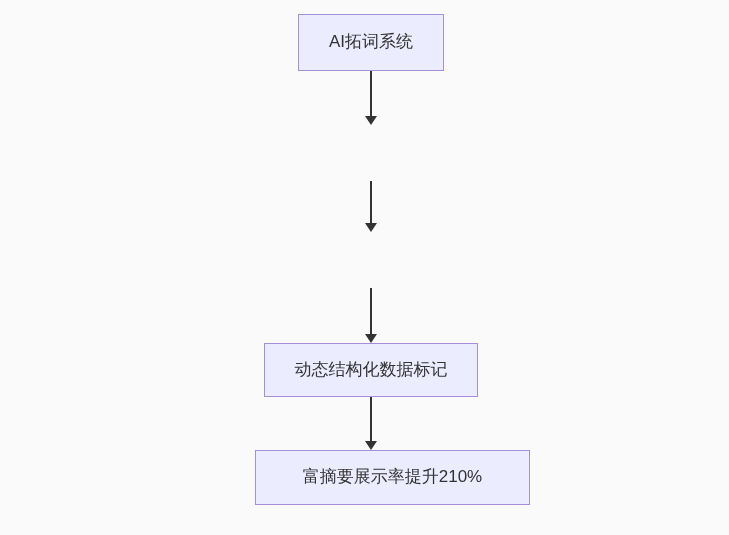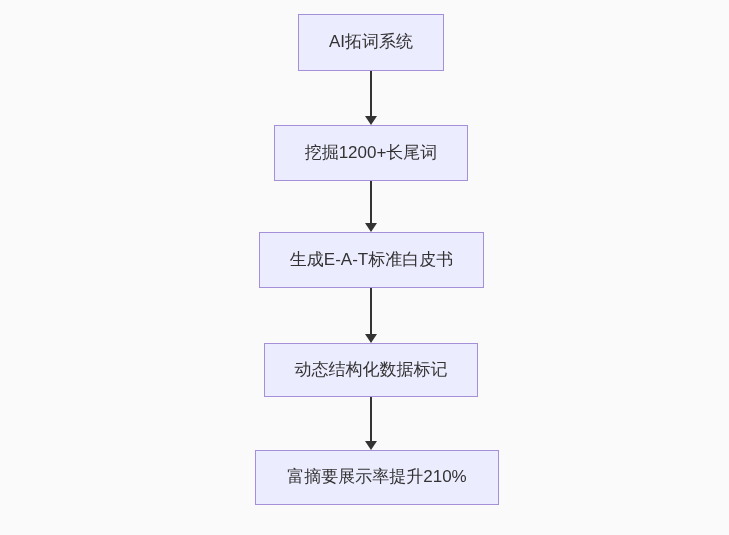--- a/index.html
+++ b/index.html
@@ -29,21 +29,21 @@
     display: flex;
     align-items: center;
     justify-content: center;
     text-align: center;
     line-height: 1.2;
   }
   .n1 { left: 298px; top: 14px;  width: 146px; height: 57px; }
   .n2 { left: 274px; top: 125px; width: 194px; height: 56px; }
   .n3 { left: 259px; top: 232px; width: 225px; height: 56px; }
   .n4 { left: 264px; top: 343px; width: 214px; height: 54px; justify-content: center; }
-  .n5 { left: 255px; top: 450px; width: 244px; height: 55px; }
+  .n5 { left: 255px; top: 450px; width: 275px; height: 55px; }
 
   .arrow {
     position: absolute;
     left: 364px;
     width: 14px;
   }
   .a1 { top: 71px;  height: 54px; }
   .a2 { top: 181px; height: 51px; }
   .a3 { top: 288px; height: 55px; }
   .a4 { top: 397px; height: 53px; }
@@ -76,32 +76,26 @@
 
   <div class="node n1">
     <span>AI拓词系统</span>
   </div>
 
   <div class="arrow a1">
     <div class="shaft"></div>
     <div class="head"></div>
   </div>
 
-  <div class="node n2">
-    <span>挖掘1200+长尾词</span>
-  </div>
 
   <div class="arrow a2">
     <div class="shaft"></div>
     <div class="head"></div>
   </div>
 
-  <div class="node n3">
-    <span>生成E-A-T标准白皮书</span>
-  </div>
 
   <div class="arrow a3">
     <div class="shaft"></div>
     <div class="head"></div>
   </div>
 
   <div class="node n4">
     <span>动态结构化数据标记</span>
   </div>
 

